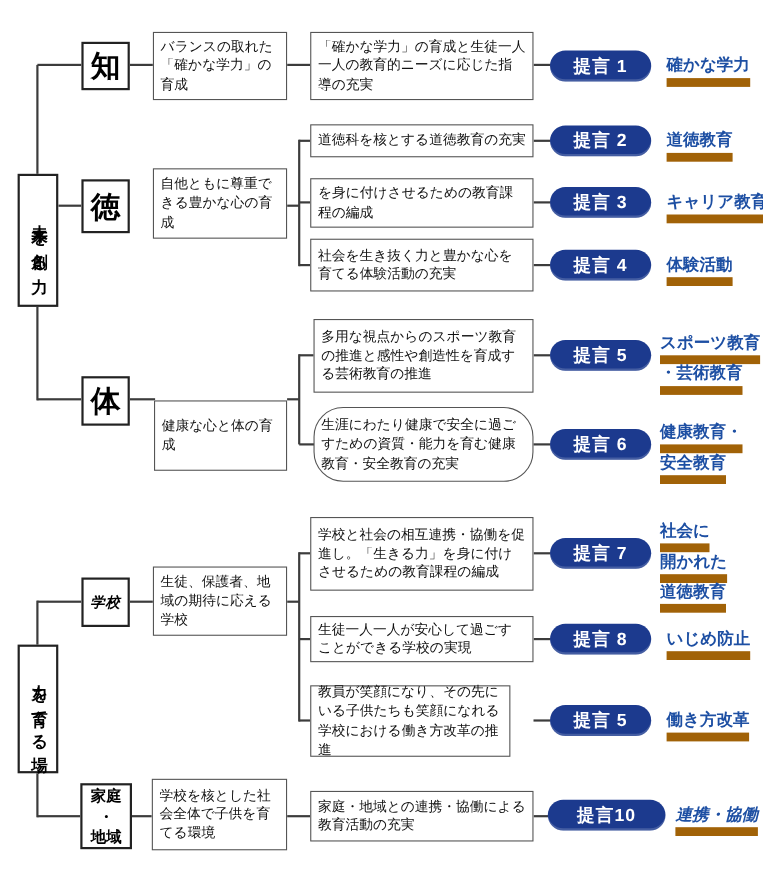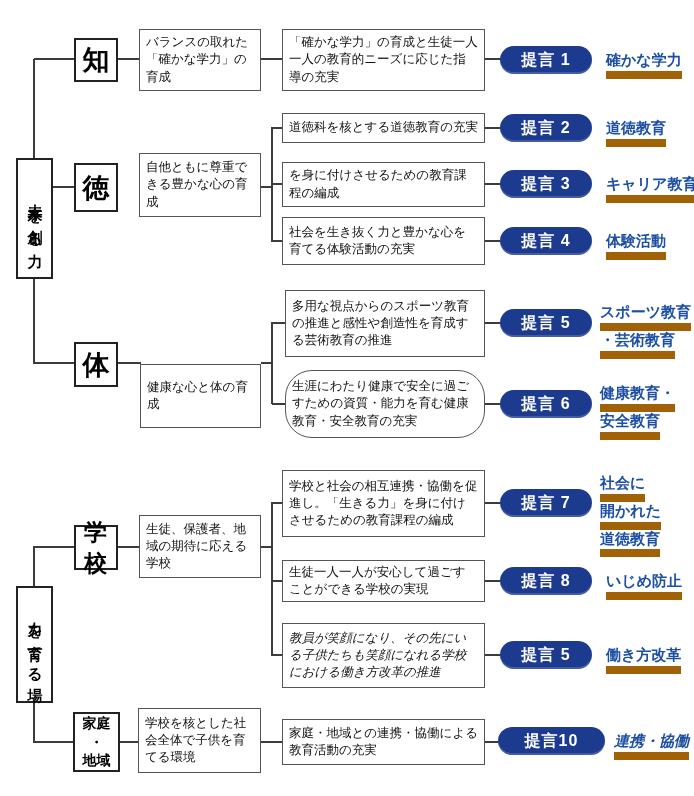--- a/index.html
+++ b/index.html
@@ -13,21 +13,21 @@
        color:#111;font-size:12.5px;line-height:1.38;padding:4px 6px;
        display:flex;align-items:center;text-align:left;}
   .rootbox{position:absolute;background:#fff;border:2px solid #222;box-sizing:border-box;
        display:flex;align-items:center;justify-content:center;
        writing-mode:vertical-rl;text-orientation:upright;
        font-weight:bold;font-size:15px;letter-spacing:3px;color:#000;}
   .branch{position:absolute;background:#fff;border:2px solid #222;box-sizing:border-box;
        display:flex;align-items:center;justify-content:center;
        font-weight:bold;color:#000;text-align:center;}
   .branch.big{font-size:27px;}
-  .branch.mid{font-size:23px;letter-spacing:1px;}
+  .branch.mid{font-size:13px;letter-spacing:1px;font-style:italic;}
   .branch.small{font-size:14px;line-height:1.35;}
   .branch.small .ln{display:block;}
 
   .badge{position:absolute;background:#1c3a8e;color:#fff;border-radius:14px;
        display:flex;align-items:center;justify-content:center;
        font-weight:bold;font-size:16px;letter-spacing:1px;
        box-shadow:inset 0 -2px 0 rgba(255,255,255,0.18);}
   .plink{position:absolute;color:#1d4fa3;font-weight:bold;font-size:15px;line-height:1.25;}
   .plink .lk{display:block;width:max-content;border-bottom:8px solid #a16207;padding-bottom:1px;}
 </style>
@@ -145,21 +145,21 @@
     <span class="lk">開かれた</span>
     <span class="lk">道徳教育</span>
   </div>
 
   <div class="box" style="left:282px;top:560px;width:203px;height:42px;">生徒一人一人が安心して過ごすことができる学校の実現</div>
   <div class="badge" style="left:500px;top:567px;width:92px;height:28px;">提言 8</div>
   <div class="plink" style="left:606px;top:572px;">
     <span class="lk">いじめ防止</span>
   </div>
 
-  <div class="box" style="left:282px;top:623px;width:203px;height:65px;font-style:italic;">教員が笑顔になり、その先にいる子供たちも笑顔になれる学校における働き方改革の推進</div>
+  <div class="box" style="left:282px;top:623px;width:182px;height:65px;">教員が笑顔になり、その先にいる子供たちも笑顔になれる学校における働き方改革の推進</div>
   <div class="badge" style="left:500px;top:641px;width:92px;height:28px;">提言 5</div>
   <div class="plink" style="left:606px;top:646px;">
     <span class="lk">働き方改革</span>
   </div>
 
   <div class="box" style="left:282px;top:719px;width:203px;height:46px;">家庭・地域との連携・協働による教育活動の充実</div>
   <div class="badge" style="left:498px;top:727px;width:107px;height:28px;">提言10</div>
   <div class="plink" style="left:614px;top:732px;font-style:italic;">
     <span class="lk">連携・協働</span>
   </div>

